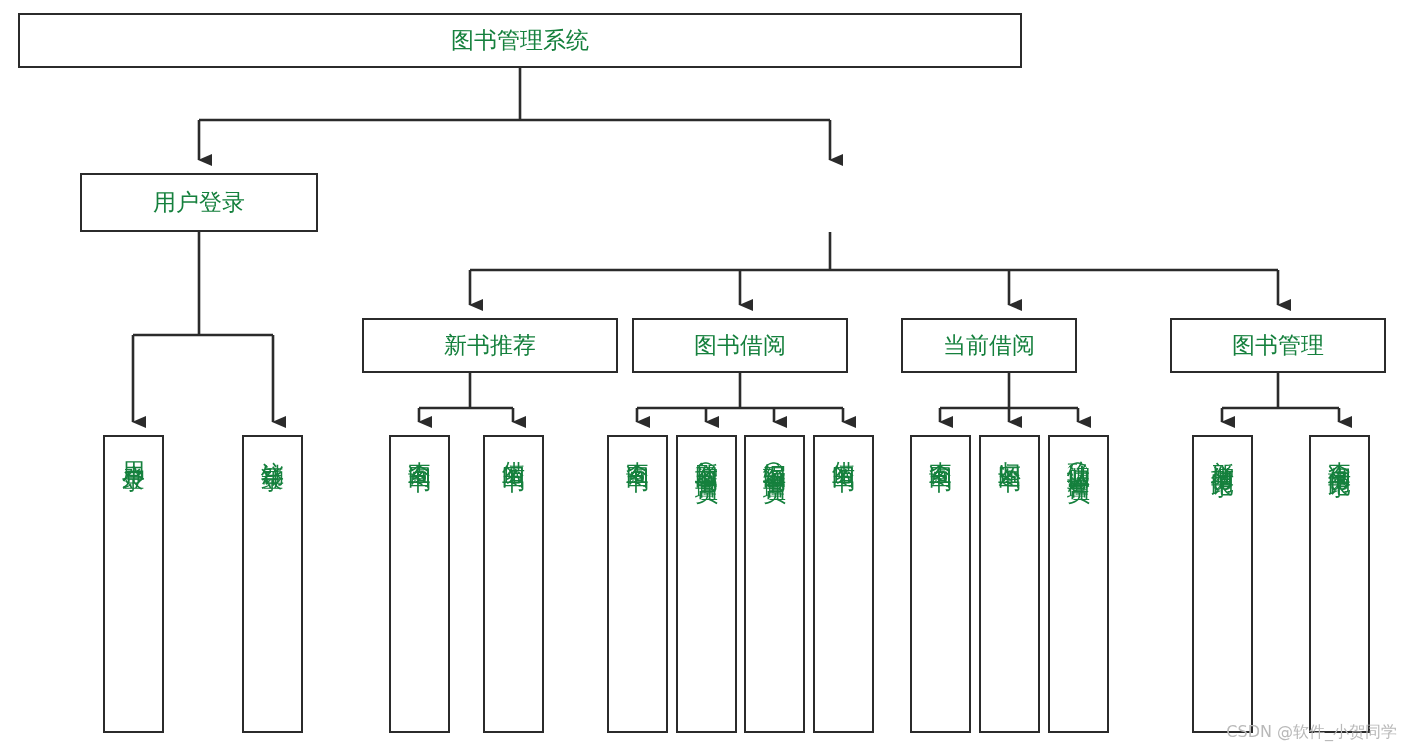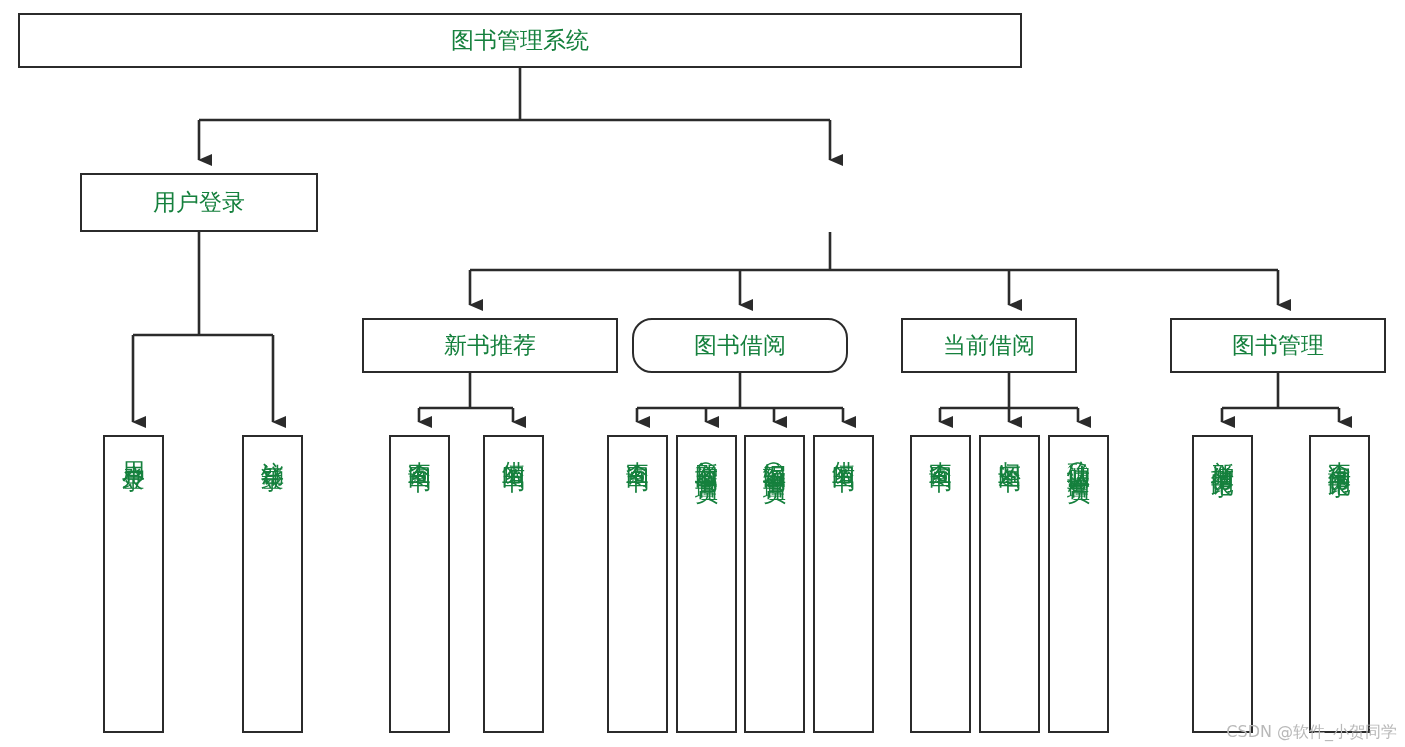--- a/index.html
+++ b/index.html
@@ -130,21 +130,21 @@
     <span class="label">图书管理系统</span>
   </div>
 
   <div class="node horiz" style="left:80px; top:173px; width:238px; height:59px;">
     <span class="label">用户登录</span>
   </div>
 
   <div class="node horiz" style="left:362px; top:318px; width:256px; height:55px;justify-content:center;">
     <span class="label">新书推荐</span>
   </div>
-  <div class="node horiz" style="left:632px; top:318px; width:216px; height:55px;border-radius:20px;">
+  <div class="node horiz" style="left:632px; top:318px; width:216px; height:55px;">
     <span class="label">图书借阅</span>
   </div>
   <div class="node horiz" style="left:901px; top:318px; width:176px; height:55px;">
     <span class="label">当前借阅</span>
   </div>
   <div class="node horiz" style="left:1170px; top:318px; width:216px; height:55px;">
     <span class="label">图书管理</span>
   </div>
 
   <div class="node vert" style="left:103px; top:435px; width:61px; height:298px;">

